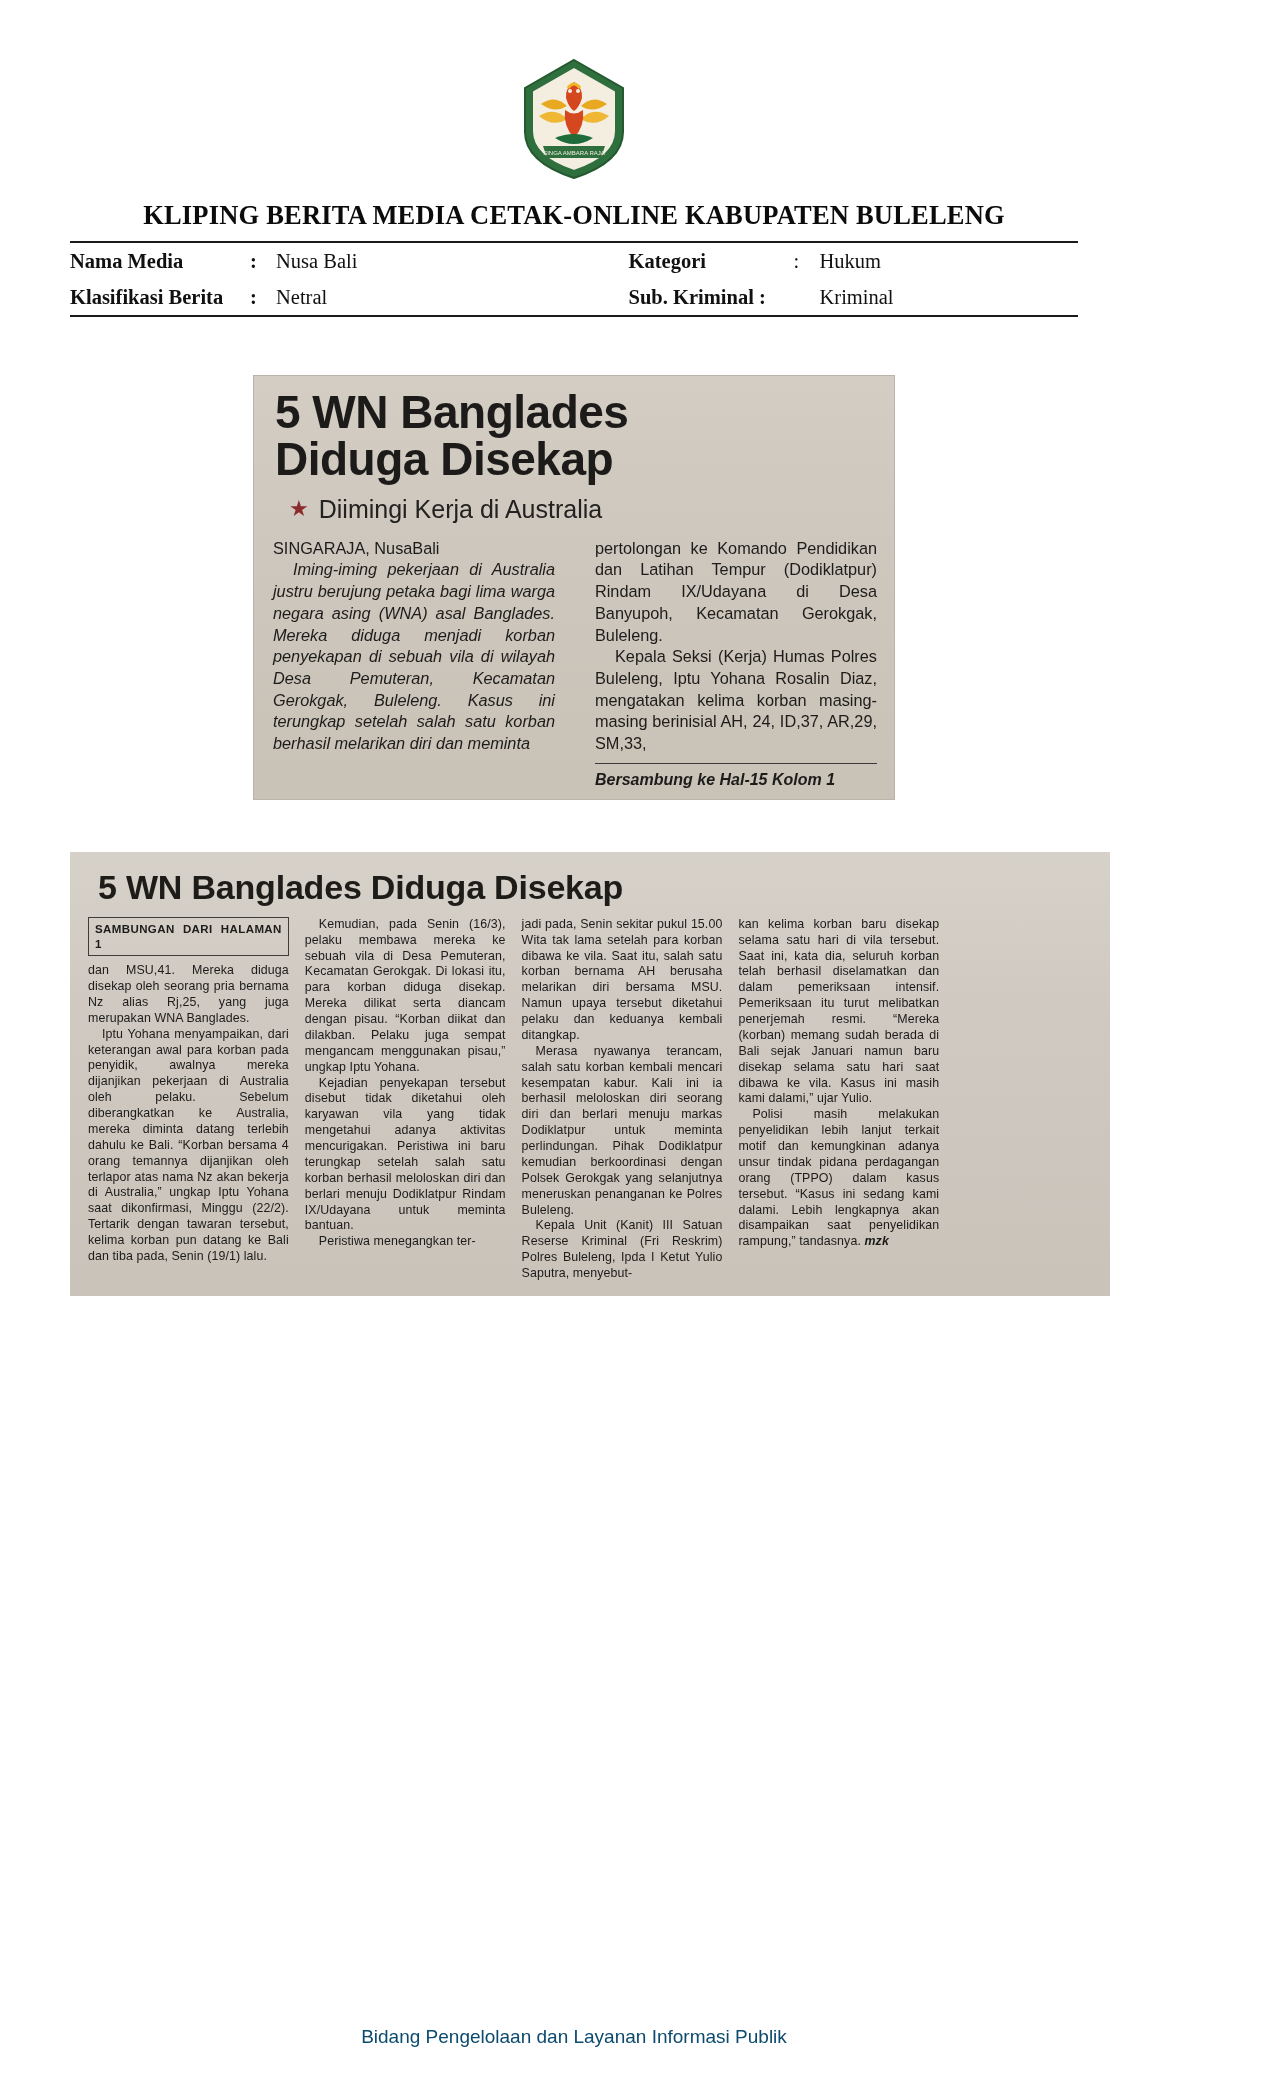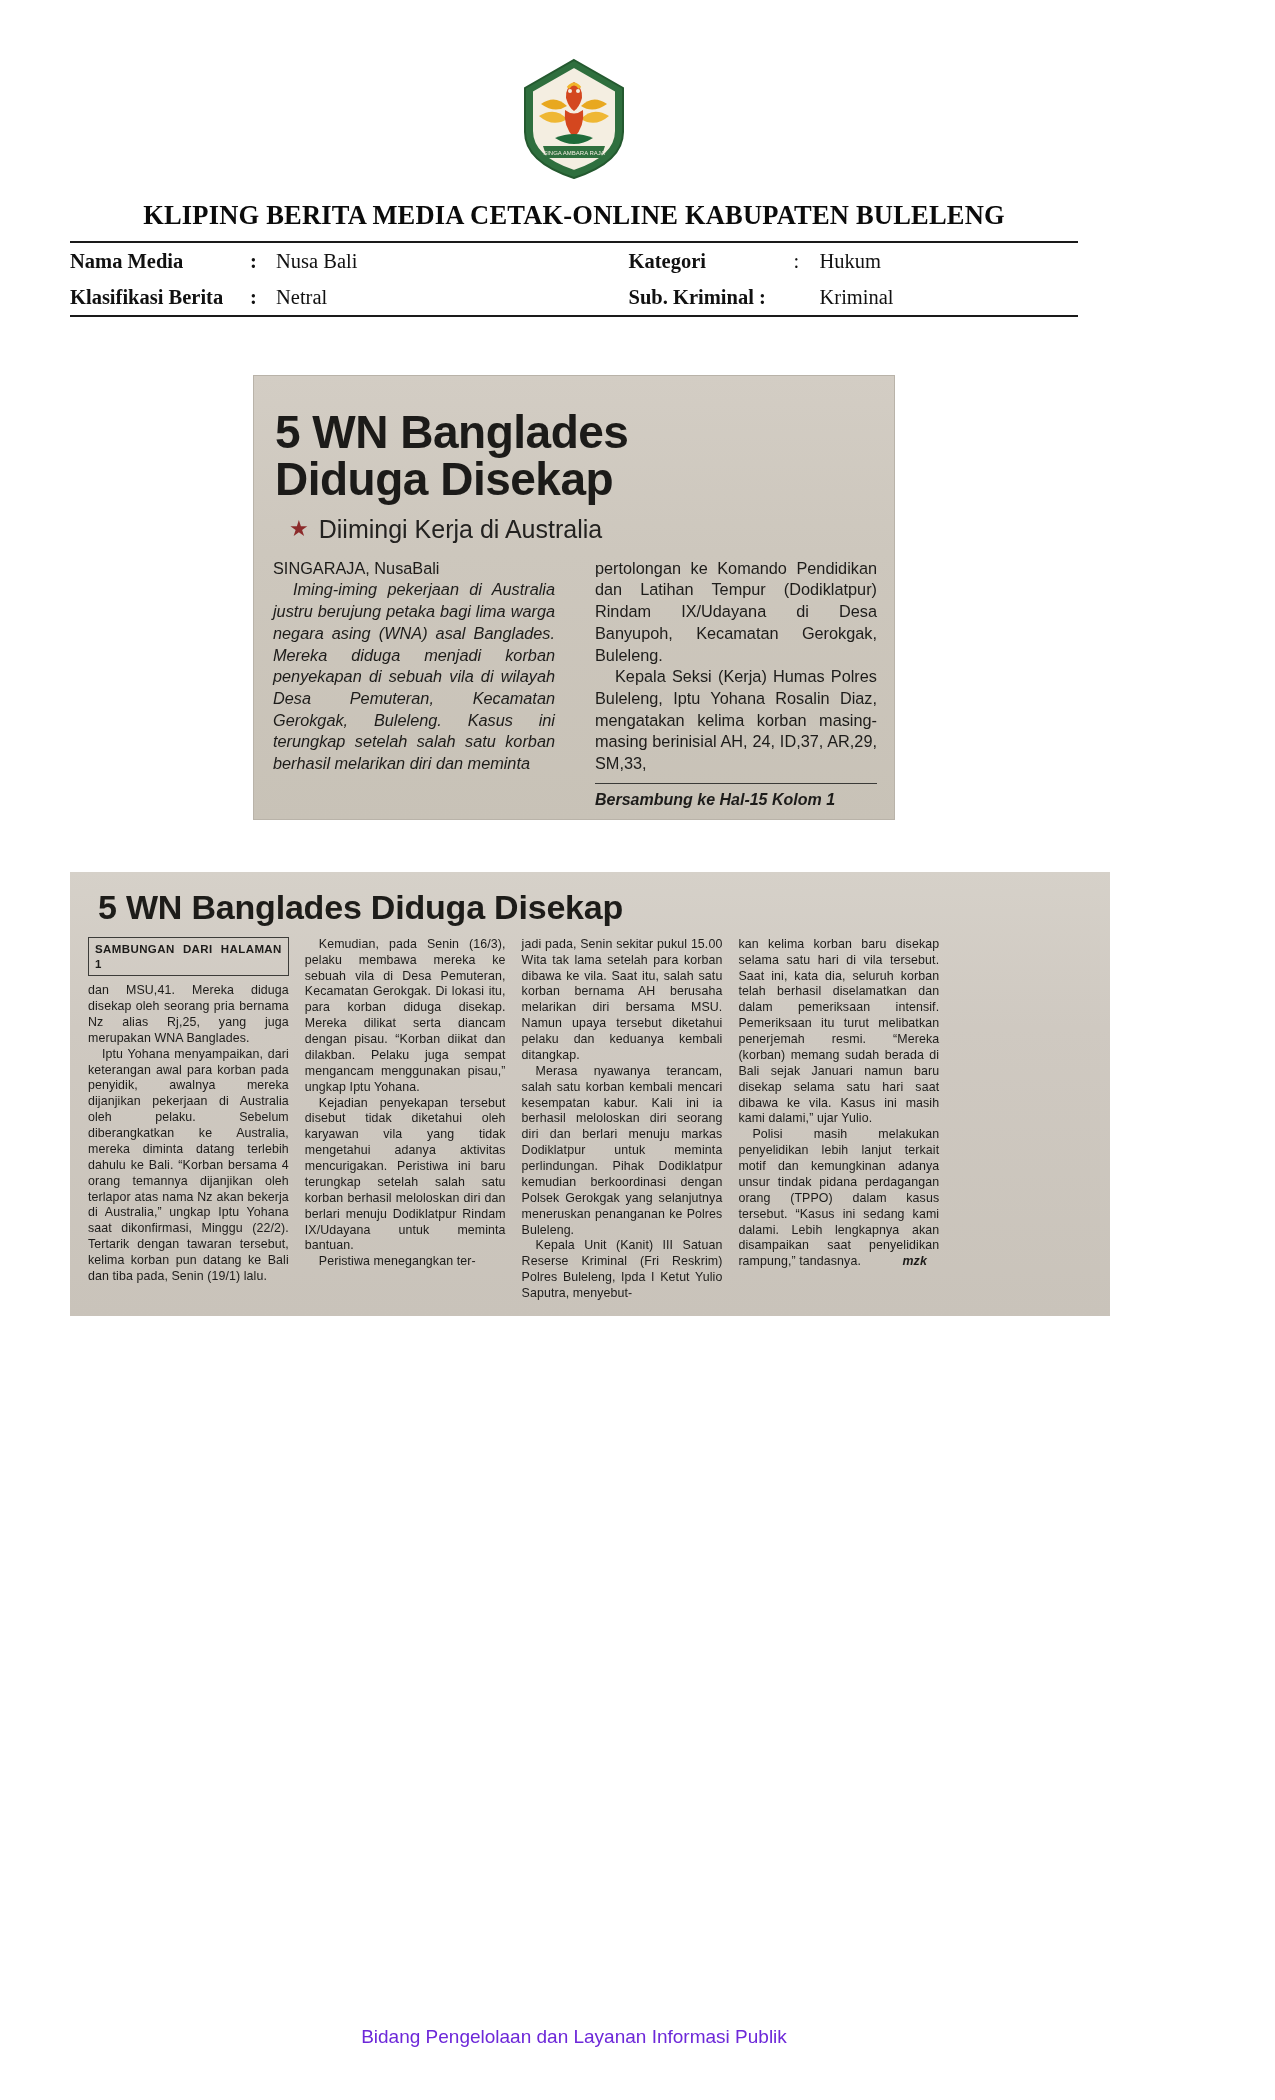--- a/index.html
+++ b/index.html
@@ -65,21 +65,21 @@
   .meta .colon2 { width:18px; }
   .meta .val2 { font-weight:normal; padding-left:8px; }
 
   .meta-bottom-rule { border-top:2px solid #1a1a1a; margin-top:0; }
 
   
   .clip1 {
     margin:58px auto 16px auto;
     width:642px;
     background:#cfc9c0;
-    padding:28px 14px 10px 14px;
+    padding:8px 14px 10px 14px;
     box-sizing:border-box;
     box-shadow:0 0 0 1px #b9b3a9 inset;
     background-image:linear-gradient(180deg,#d3cdc4 0%, #cdc7bd 40%, #c8c2b7 100%);
   }
   .clip1 .headline {
     font-family:"Liberation Sans", sans-serif;
     font-weight:bold;
     font-size:46px;
     line-height:1.02;
     letter-spacing:-0.5px;
@@ -159,33 +159,33 @@
     font-family:"Liberation Sans", sans-serif;
     font-size:11.5px;
     font-weight:bold;
     letter-spacing:0.4px;
     border:1.4px solid #3c3c39;
     padding:4px 6px;
     display:inline-block;
     margin-bottom:7px;
     color:#1c1b19;
   }
-  .mzk { font-weight:bold; font-style:italic;margin-left:38px; }
+  .mzk { font-weight:bold; font-style:italic; }
 
   
   .footer {
     position:absolute;
     left:0; right:0;
     bottom:46px;
     text-align:center;
   }
   .footer .f1 {
     font-family:"Liberation Sans", sans-serif;
     font-size:19px;
-    color:#6d28d9;
+    color:#0c4a6e;
     margin-bottom:6px;
   }
   .footer .f2 {
     font-family:"Liberation Serif", serif;
     font-weight:bold;
     font-size:22.5px;
     color:#0b0b0b;
   }
 </style>
 </head>

